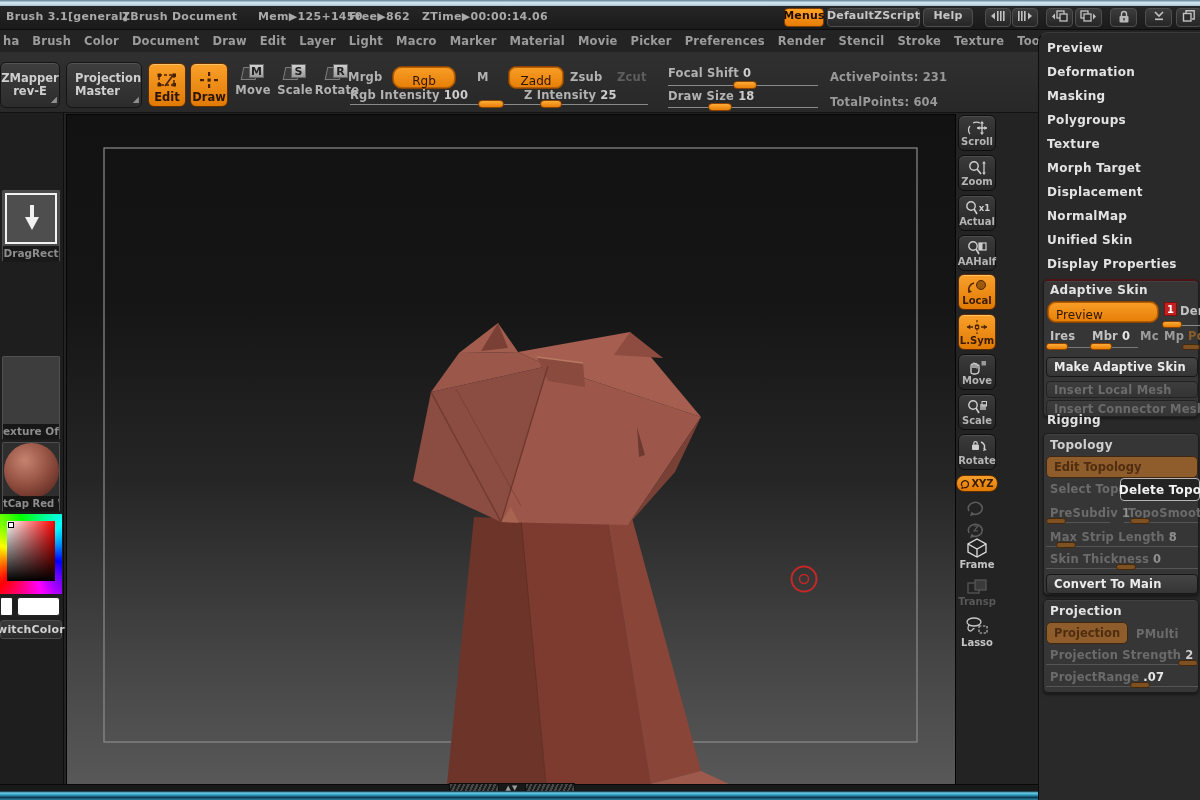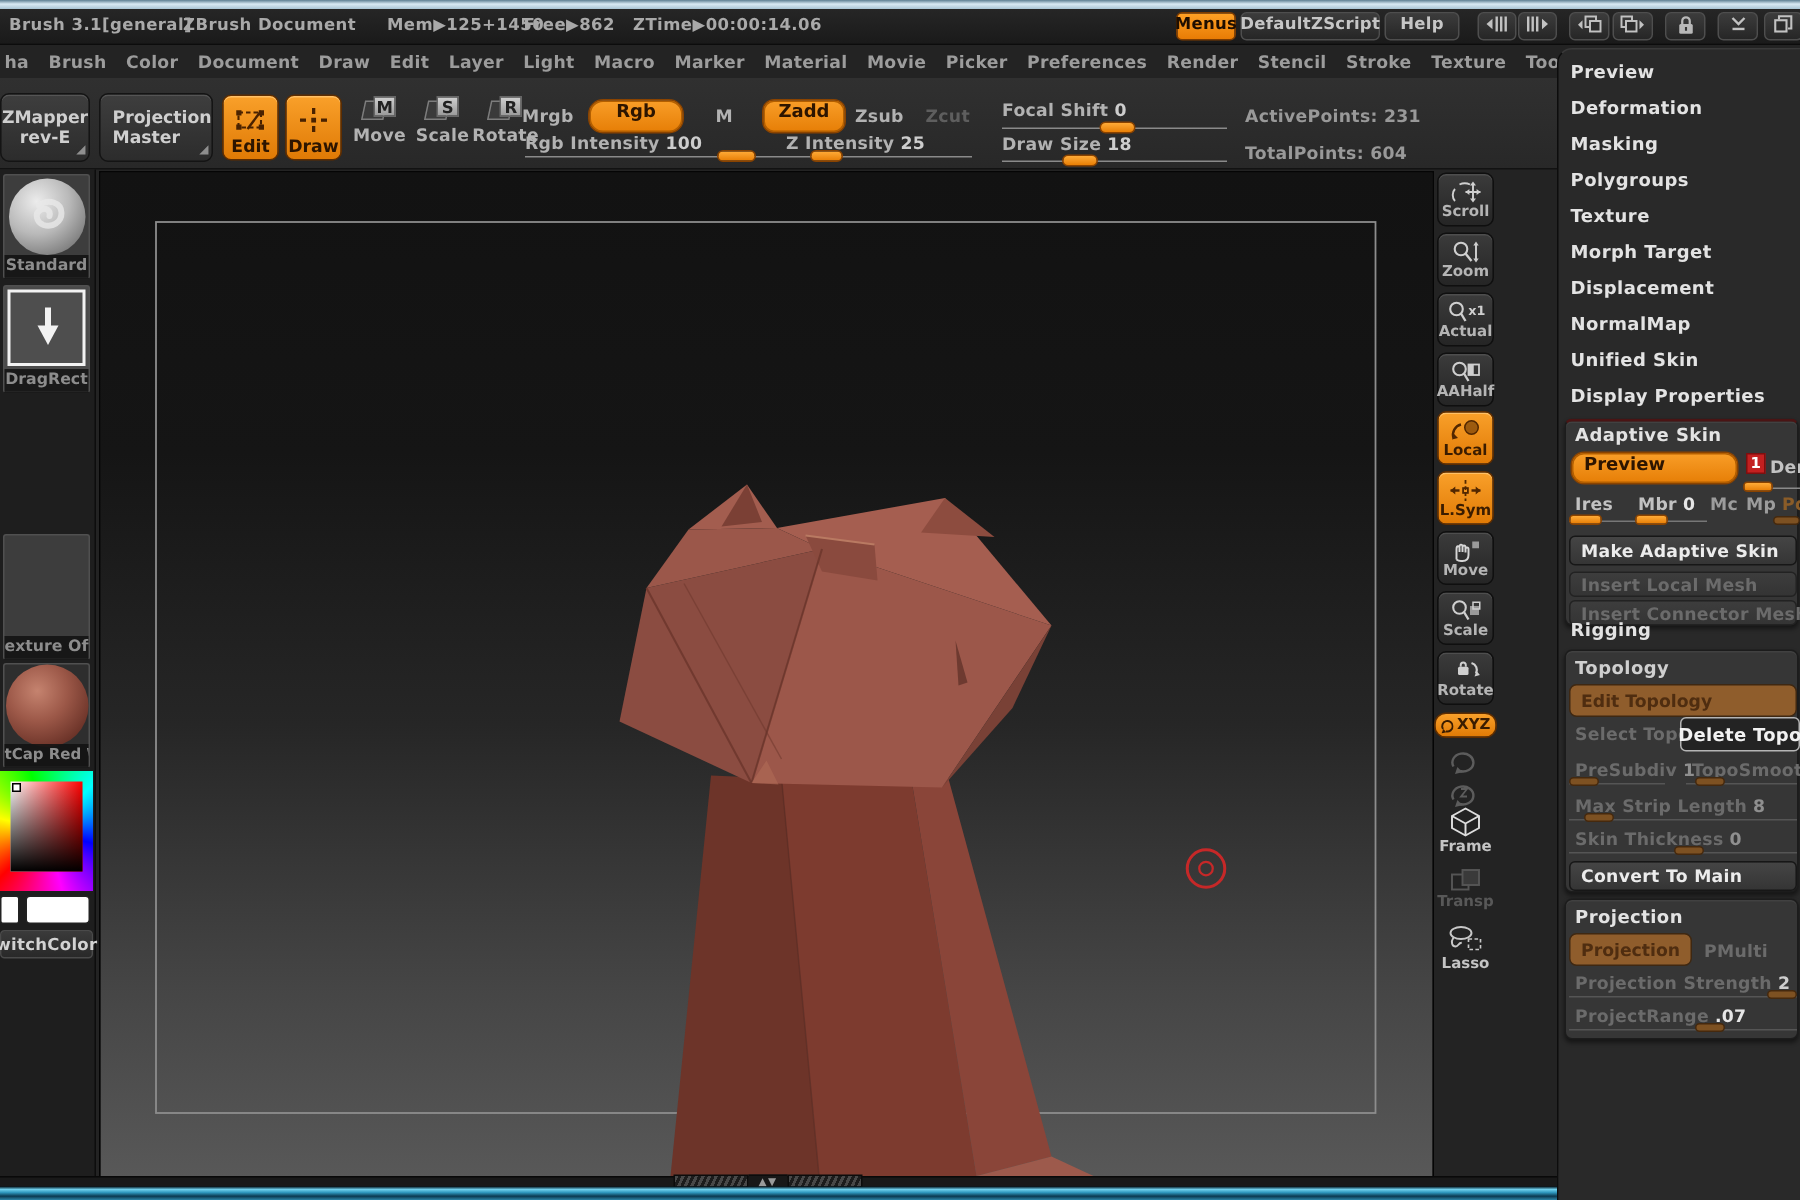--- a/index.html
+++ b/index.html
@@ -27,21 +27,21 @@
   .obig{background:linear-gradient(#f9a02a,#e07a05);border:1px solid #5e2d00;border-radius:6px;
         box-shadow:inset 0 1px 0 #ffc066;color:#2d1500;font-size:11.5px;font-weight:bold;
         display:flex;flex-direction:column;align-items:center;justify-content:flex-end;padding-bottom:2px;gap:1px}
   .fold{position:absolute;right:2px;bottom:1px;font-size:8px;color:#8f8f8f}
   .toolico{width:38px;display:flex;flex-direction:column;align-items:center;gap:2px}
   .msr{position:relative;width:22px;height:17px}
   .msr .back{position:absolute;left:0;top:3px;width:15px;height:13px;border:1px solid #7d7d7d;background:#3a3a3a;transform:skewX(-12deg)}
   .msr .front{position:absolute;right:0;top:0;width:15px;height:14px;background:linear-gradient(#cfcfcf,#9a9a9a);
               color:#222;font-size:11px;font-weight:bold;display:flex;align-items:center;justify-content:center;border:1px solid #666}
   .pill{background:linear-gradient(#f99e28,#e67e06);border:1px solid #8a4300;border-radius:10px;box-shadow:inset 0 0 0 1px #b35f00;
-        color:#2d1500;font-size:12px;font-weight:bold;display:flex;align-items:flex-start;justify-content:center}
+        color:#2d1500;font-size:12px;font-weight:normal;display:flex;align-items:flex-end;justify-content:center}
   .track{background:#8a8a8a;height:1px}
   .knob{height:8px;border-radius:4px;background:linear-gradient(#ffab38,#e87f06);border:1px solid #8a4300}
   .knob-s{height:7px;border-radius:3px;background:linear-gradient(#ffab38,#e87f06);border:1px solid #8a4300}
   .knob-d{height:6px;border-radius:3px;background:#7d5122;border:1px solid #45290e}
   
   .lsb{left:0;top:113px;width:64px;height:672px;background:#1e1e1e;border-right:1px solid #0d0d0d}
   .thumb{position:absolute;left:2px;width:58px;background:#3d3d3d;border:1px solid #505050;border-bottom-color:#1a1a1a;border-radius:2px}
   .thlbl{position:absolute;left:0;right:0;bottom:0;height:15px;line-height:15px;background:rgba(18,18,18,.88);
          color:#8d8d8d;font-size:10.5px;font-weight:bold;text-align:center;white-space:nowrap;overflow:hidden}
   
@@ -262,28 +262,20 @@
   <div class="ab track" style="left:668px;top:85px;width:150px"></div>
   <div class="ab knob" style="left:733px;top:81px;width:24px"></div>
   <span class="ab lbl" style="left:668px;top:89px"><span>Draw Size</span><span class="val" style="color:#cdcdcd">18</span></span>
   <div class="ab track" style="left:668px;top:107px;width:150px"></div>
   <div class="ab knob" style="left:708px;top:103px;width:24px"></div>
 
   <span class="ab lbl" style="left:830px;top:70px;color:#999">ActivePoints: 231</span>
   <span class="ab lbl" style="left:830px;top:95px;color:#999">TotalPoints: 604</span>
 
   <div class="ab lsb"></div>
-  <div class="ab thumb" style="top:116px;height:70px">
-    <div style="position:absolute;left:3px;top:2px;width:51px;height:51px;border-radius:50%;background:radial-gradient(circle at 36% 30%,#ececec,#b9b9b9 45%,#7d7d7d 80%,#565656 100%)">
-      <svg width="51" height="51" viewBox="0 0 51 51">
-        <path d="M20 18c6-5 15-2 15 5 0 6-6 10-12 8-5-2-6-8-2-10 3-2 7 0 6 4" fill="none" stroke="#e8e8e8" stroke-width="4" stroke-linecap="round" opacity=".8"></path>
-      </svg>
-    </div>
-    <div class="thlbl">Standard</div>
-  </div>
   <div class="ab thumb" style="top:190px;height:72px;background:#4a4a4a">
     <div style="position:absolute;left:2px;top:2px;right:2px;bottom:17px;border:2px solid #f2f2f2;background:#4e4e4e">
       <svg width="50" height="47" viewBox="0 0 50 47">
         <rect x="23" y="10" width="4" height="14" fill="#f2f2f2"></rect>
         <path d="M18 22h14l-7 13z" fill="#f2f2f2"></path>
       </svg>
     </div>
     <div class="thlbl">DragRect</div>
   </div>
   <div class="ab thumb" style="top:356px;height:84px">

